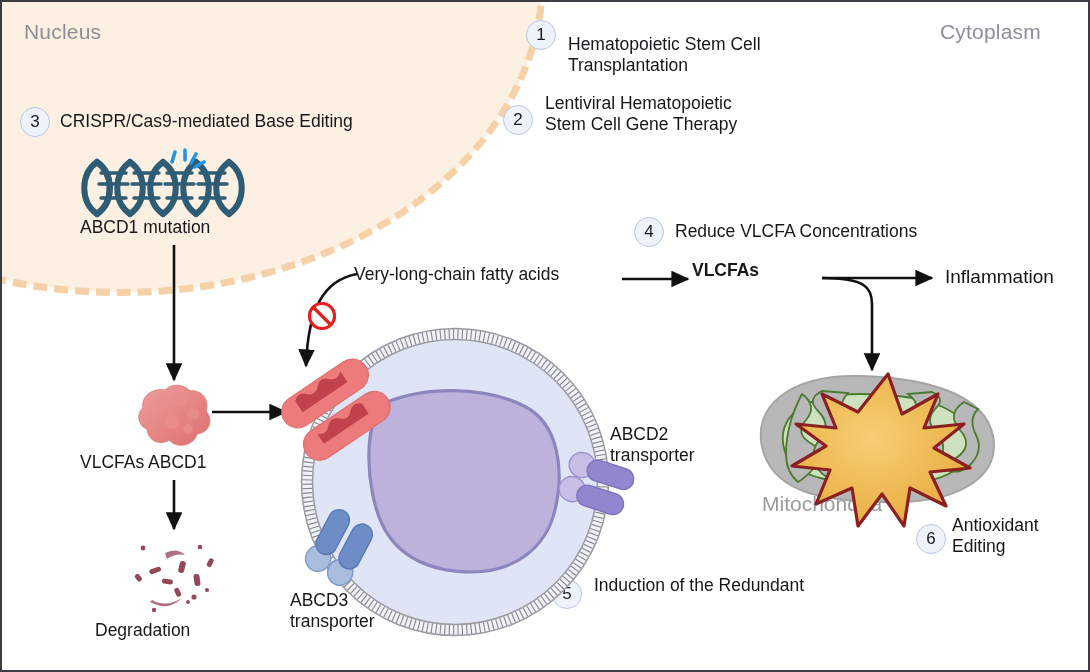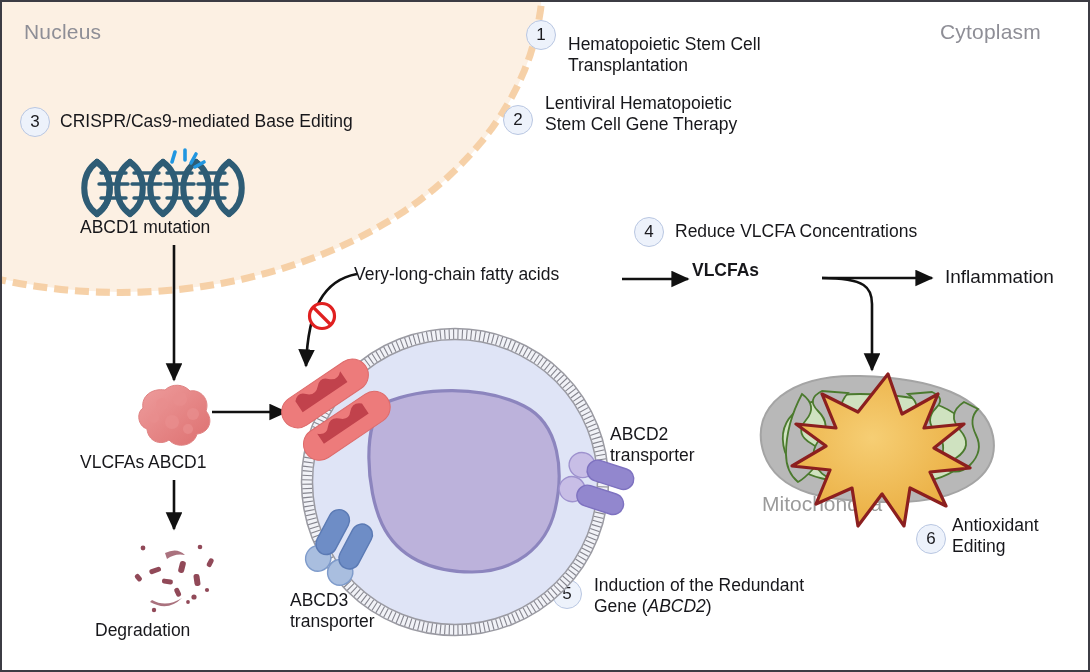--- a/index.html
+++ b/index.html
@@ -87,23 +87,20 @@
   <div class="abs" style="left:632px;top:215px;">
     <div class="badge">4</div>
   </div>
   <div class="abs steplbl" style="left:673px;top:219px;width:320px;">Reduce VLCFA Concentrations</div>
 
   <div class="abs" style="left:550px;top:577px;">
     <div class="badge">5</div>
   </div>
   <div class="abs steplbl" style="left:592px;top:573px;width:300px;">
     <div>Induction of the Redundant</div>
-    <div>
-      <span>Gene (</span><span class="it" style="font-style:italic">ABCD2</span><span>)</span>
-    </div>
   </div>
 
   <div class="abs" style="left:914px;top:522px;">
     <div class="badge">6</div>
   </div>
   <div class="abs steplbl ctr" style="left:950px;top:513px;width:135px;">
     <div>Antioxidant</div>
     <div>Editing</div>
   </div>
 

